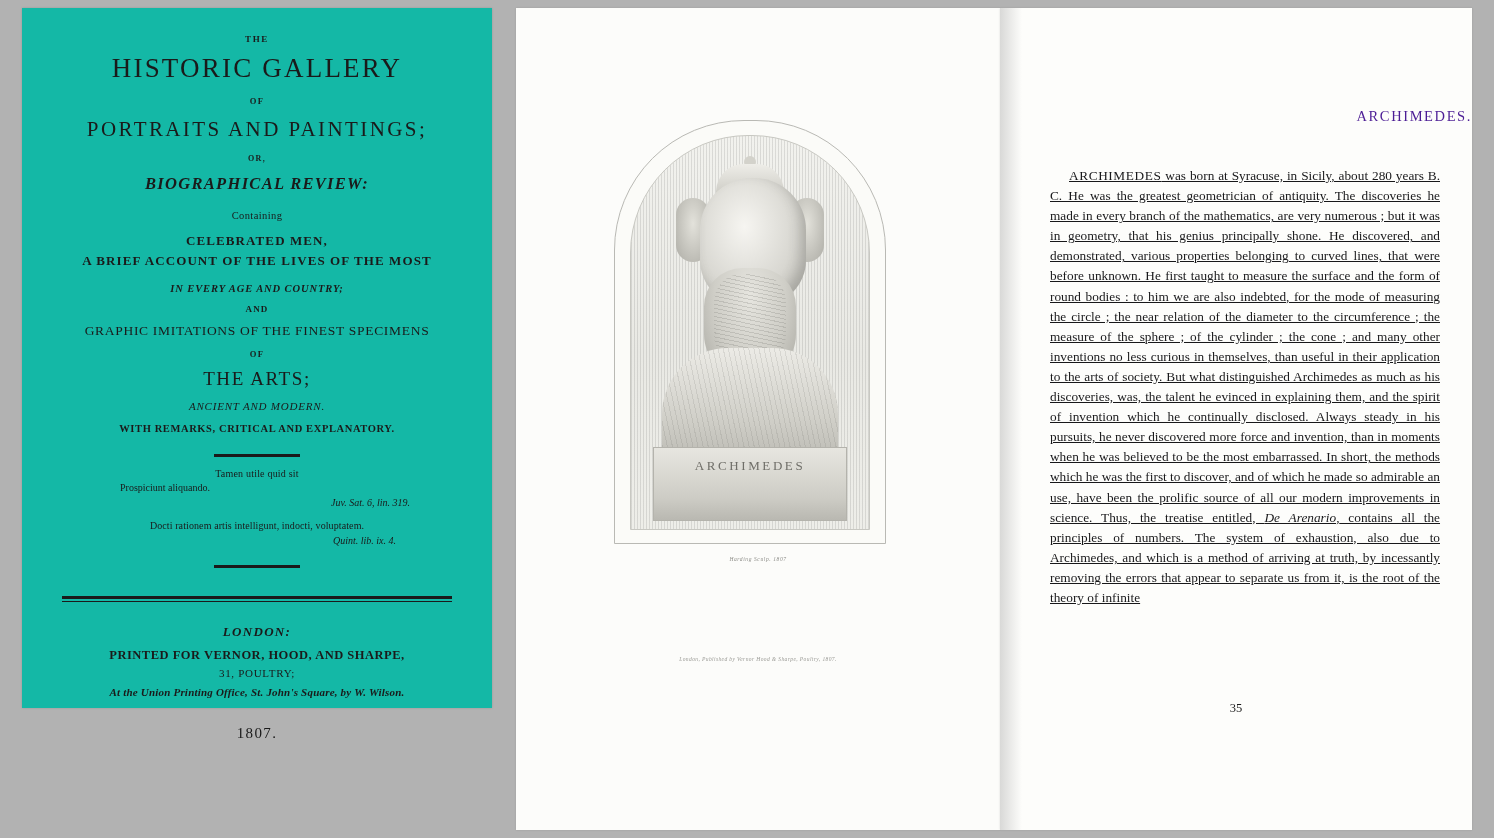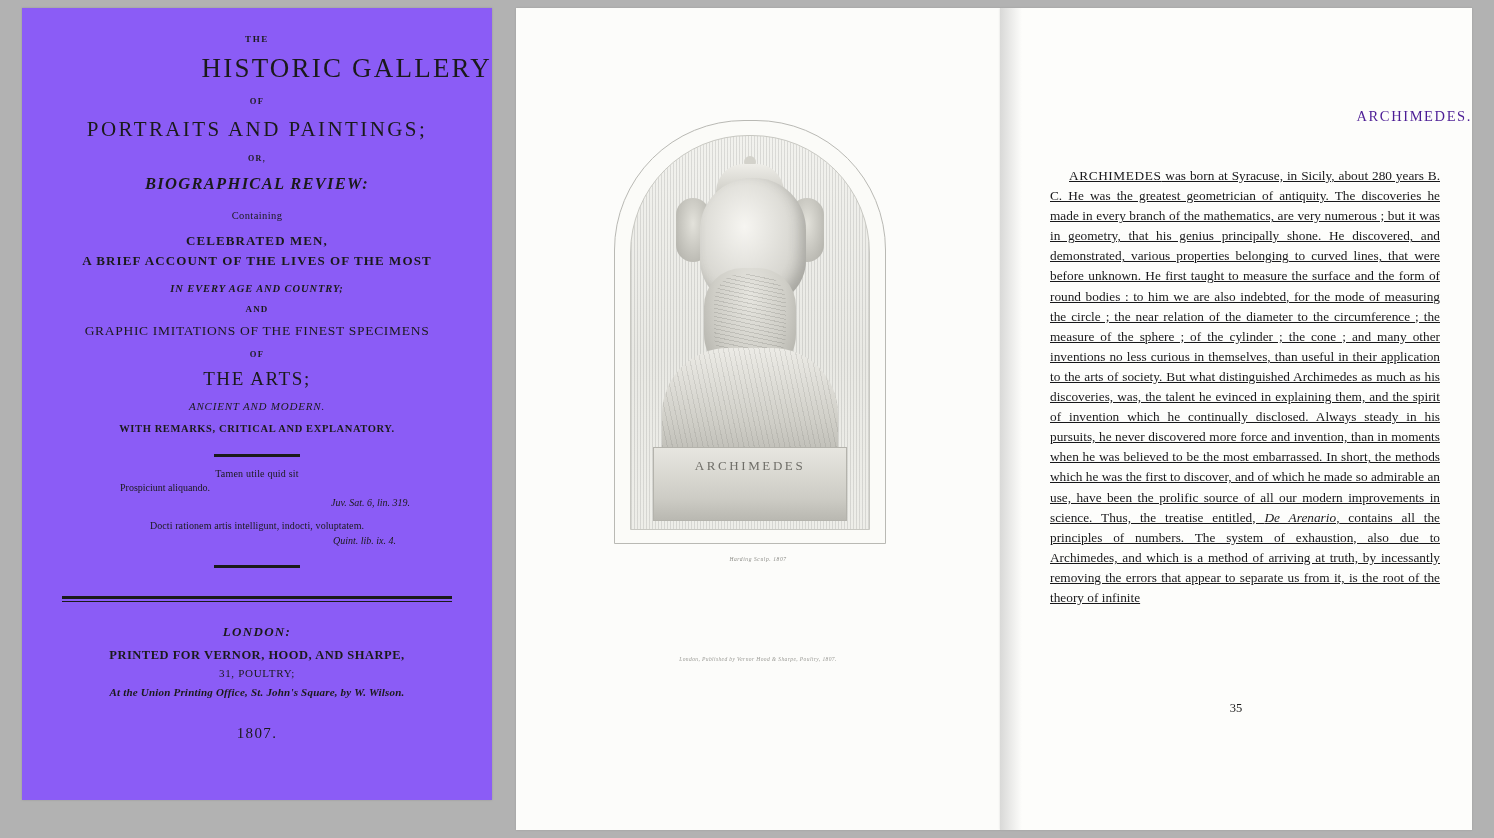--- a/index.html
+++ b/index.html
@@ -19,22 +19,22 @@
     height: 838px;
     background: #b2b2b2;
   }
 
   
   .page-title-sheet {
     position: absolute;
     left: 22px;
     top: 8px;
     width: 470px;
-    height: 792px;
-    background: #8b5cf6;
+    height: 700px;
+    background: #14b8a6;
     box-shadow: 0 0 2px rgba(0,0,0,0.15);
   }
   .title-block {
     position: absolute;
     left: 0;
     top: 0;
     width: 470px;
     text-align: center;
     color: #1a1a1a;
   }
@@ -42,21 +42,20 @@
     margin-top: 26px;
     font-size: 9px;
     letter-spacing: 1.6px;
     font-weight: bold;
   }
   .tl-main {
     margin-top: 9px;
     font-size: 27px;
     letter-spacing: 2.2px;
     font-weight: normal;
-    text-align: right;
   }
   .tl-of {
     margin-top: 12px;
     font-size: 8.5px;
     letter-spacing: 1.4px;
     font-weight: bold;
   }
   .tl-main2 {
     margin-top: 11px;
     font-size: 21px;

